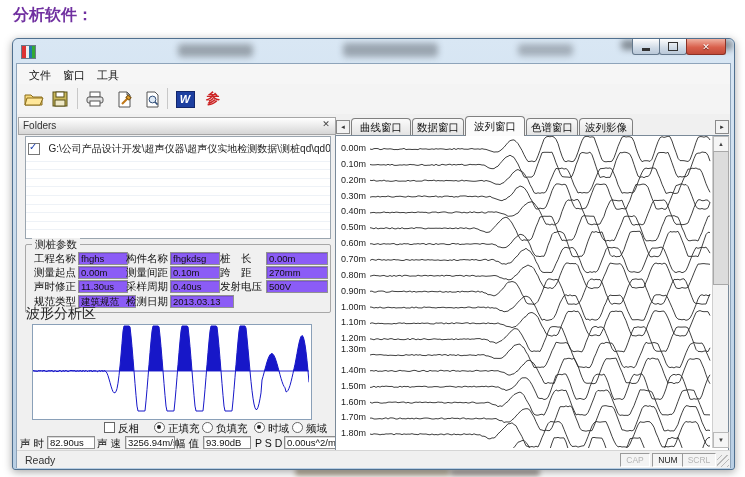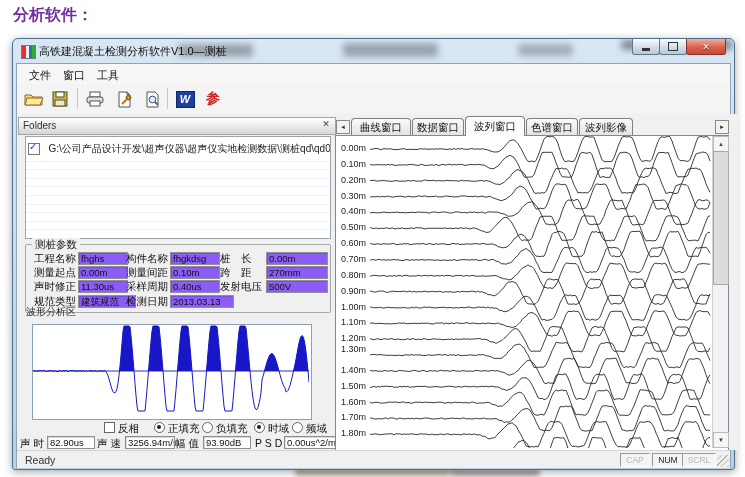--- a/index.html
+++ b/index.html
@@ -30,21 +30,21 @@
 
   .menubar{position:absolute;left:0;top:0;right:0;height:20px;background:#f6f6f6;border-bottom:4px solid #14532d;}
   .menu-item{position:absolute;top:3px;font-size:11px;color:#111;padding:1px 4px;}
   .toolbar{position:absolute;left:0;top:20px;right:0;height:30px;background:#f4f4f4;border-bottom:1px solid #d9d9d9;}
   .tb-btn{position:absolute;top:3px;width:24px;height:24px;display:flex;align-items:center;justify-content:center;}
   .tb-sep{position:absolute;top:4px;width:1px;height:21px;background:#c8c8c8;}
   .word-box{width:17px;height:15px;background:#1d3fa0;color:#fff;font-weight:bold;font-size:11px;
             display:flex;align-items:center;justify-content:center;border:1px solid #12266b;font-style:italic;}
   .canshu{color:#c22;font-size:14px;font-weight:bold;}
 
-  .main{position:absolute;left:0;top:50px;width:713px;height:336px;background:#f0f0f0;padding-left:8px;}
+  .main{position:absolute;left:0;top:50px;width:713px;height:336px;background:#f0f0f0;}
 
   
   .left-panel{position:absolute;left:1px;top:2px;width:318px;height:334px;}
   .folders-hdr{position:absolute;left:0;top:1px;width:316px;height:16px;border:1px solid #a5a5a5;
                background:linear-gradient(#ffffff,#d6d6d6);}
   .folders-title{position:absolute;left:4px;top:2px;font-size:10px;color:#333;}
   .folders-close{position:absolute;right:3px;top:1px;font-size:9px;color:#444;width:12px;text-align:center;}
   .tree-box{position:absolute;left:7px;top:20px;width:304px;height:101px;background:#fff;border:1px solid #9aa5af;overflow:hidden;}
   .tree-row{position:absolute;left:2px;top:2px;height:13px;white-space:nowrap;}
   .cb{display:inline-block;width:10px;height:10px;border:1px solid #777;background:#fff;vertical-align:middle;position:relative;}
@@ -53,21 +53,21 @@
   .tree-line{position:absolute;left:0;right:0;height:1px;background:#eef2f7;}
 
   
   .grp{position:absolute;left:7px;top:128px;width:304px;height:67px;border:1px solid #a8a8a8;border-radius:2px;}
   .grp-title{position:absolute;left:6px;top:-7px;font-size:10.5px;background:#f0f0f0;padding:0 3px;color:#222;}
   .fld-label{position:absolute;font-size:10.5px;color:#111;white-space:nowrap;}
   .fld-input{position:absolute;height:11px;background:#8b5cf6;border:1px solid #919191;
              box-shadow:inset 1px 1px 0 rgba(0,0,0,.12);font-size:9.5px;color:#111;padding:0 2px;
              white-space:nowrap;overflow:hidden;}
 
-  .wave-title{position:absolute;left:8px;top:189px;font-size:10px;color:#222;}
+  .wave-title{position:absolute;left:8px;top:189px;font-size:14px;color:#222;}
   .wave-box{position:absolute;left:14px;top:208px;width:278px;height:94px;background:#fff;border:1px solid #8aa0b8;}
 
   .ctl-row{position:absolute;left:0;top:306px;width:318px;height:12px;font-size:10.5px;color:#111;}
   .ctl{position:absolute;white-space:nowrap;display:flex;align-items:flex-start;}
   .radio{display:inline-block;width:9px;height:9px;border:1px solid #666;border-radius:50%;background:#fff;margin-right:3px;position:relative;}
   .radio.sel:after{content:"";position:absolute;left:2px;top:2px;width:4px;height:4px;border-radius:50%;background:#222;}
   .cbx{display:inline-block;width:9px;height:9px;border:1px solid #666;background:#fff;margin-right:3px;}
 
   .ro-row{position:absolute;left:0;top:320px;width:254px;height:14px;}
   .ro-label{position:absolute;font-size:10.5px;color:#111;white-space:nowrap;}
@@ -109,21 +109,20 @@
   <div class="page-smudge" style="left:295px;top:468px;width:155px;height:8px;background:#7a6a4a;opacity:.55;"></div>
   <div class="page-smudge" style="left:450px;top:469px;width:90px;height:7px;background:#4a4036;opacity:.5;"></div>
 
   <div class="window">
     <div class="titlebar">
       <div class="smudge" style="left:165px;top:5px;width:75px;height:13px;background:#4c5258;opacity:.45;"></div>
       <div class="smudge" style="left:330px;top:4px;width:95px;height:14px;background:#3f454c;opacity:.4;"></div>
       <div class="smudge" style="left:505px;top:5px;width:55px;height:12px;background:#565c63;opacity:.4;"></div>
       <div class="smudge" style="left:608px;top:1px;width:112px;height:10px;background:#2e3338;opacity:.5;"></div>
       <div class="app-icon"></div>
-      <div class="title-text">高铁建混凝土检测分析软件V1.0—测桩</div>
       <div class="cap-btns">
         <div class="cap-btn cap-min">
             <span class="glyph-min"></span>
           </div>
         <div class="cap-btn cap-max">
             <span class="glyph-max"></span>
           </div>
         <div class="cap-btn cap-close">
             <span class="glyph-close">✕</span>
           </div>

